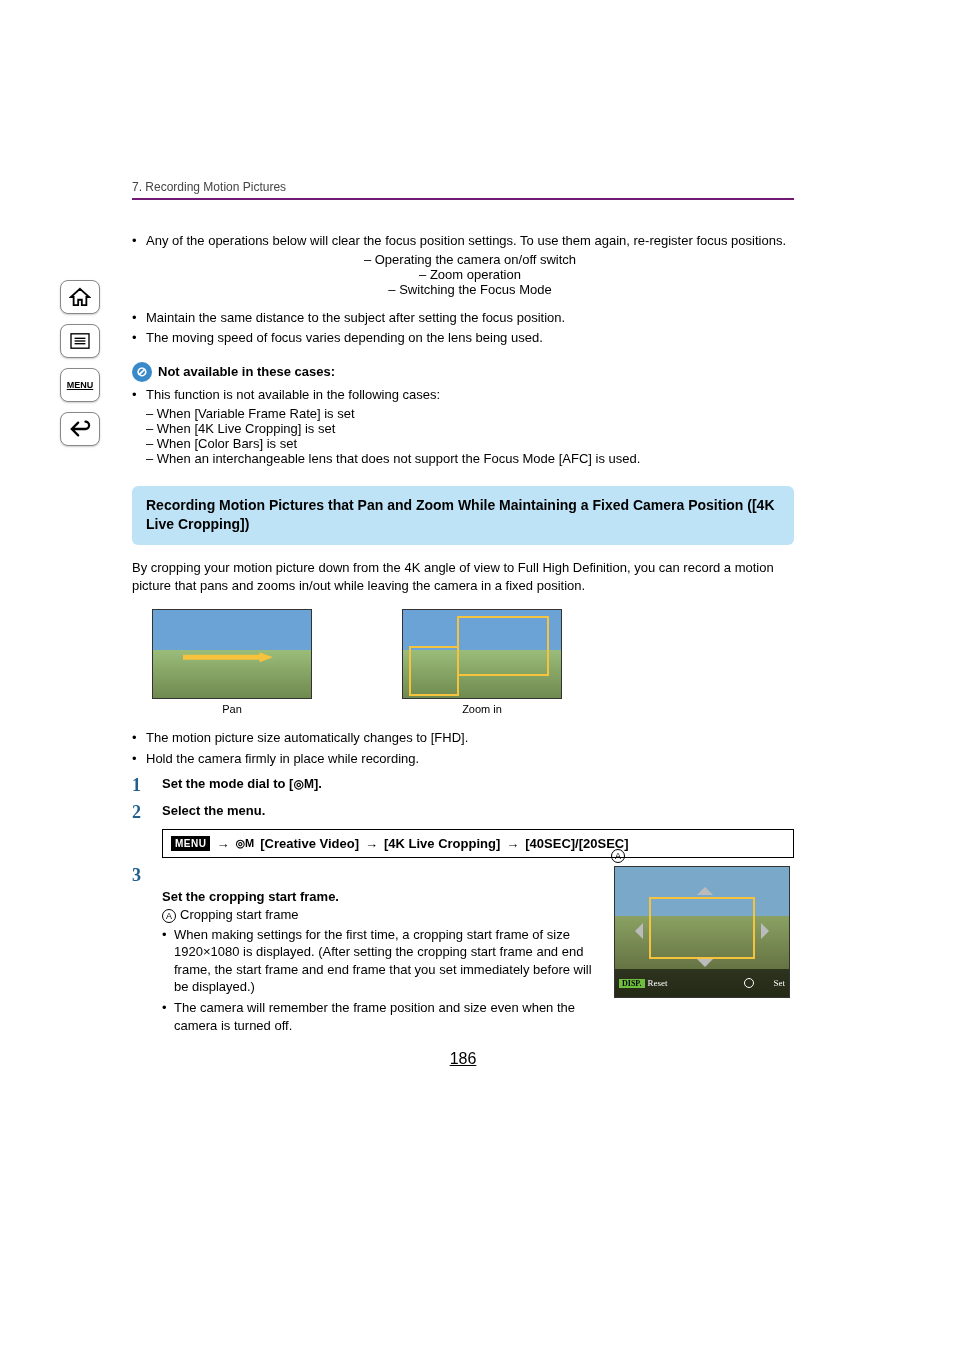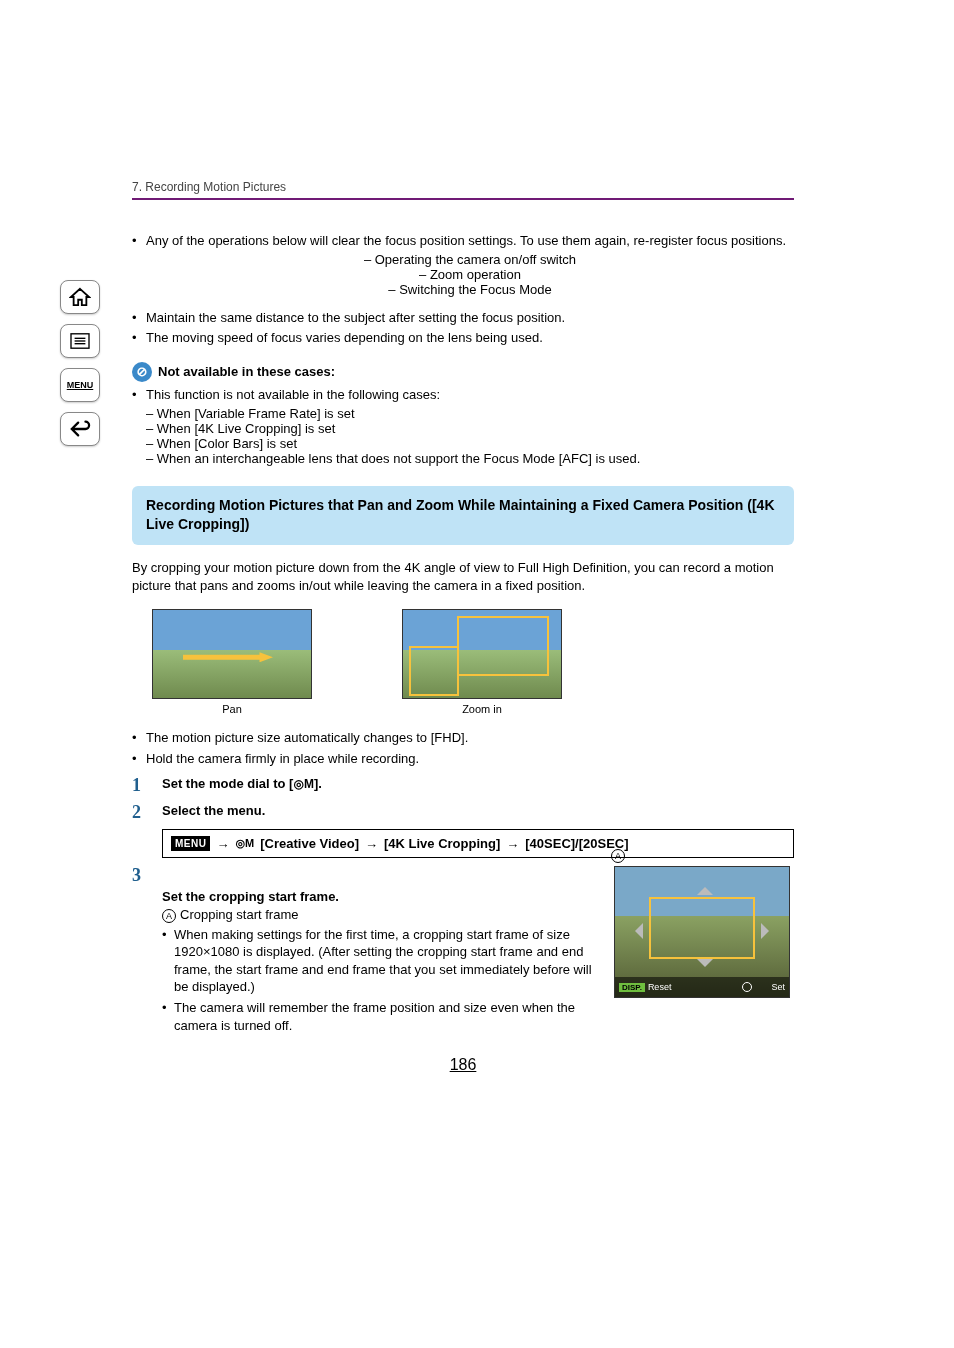--- a/index.html
+++ b/index.html
@@ -205,45 +205,46 @@
     width: 0; height: 0;
     border: 8px solid transparent;
   }
   .crop-img .tri.up { top: 12px; left: 82px; border-bottom-color: #bbb; }
   .crop-img .tri.down { bottom: 22px; left: 82px; border-top-color: #bbb; }
   .crop-img .tri.left { top: 56px; left: 12px; border-right-color: #bbb; }
   .crop-img .tri.right { top: 56px; right: 12px; border-left-color: #bbb; }
   .crop-img .bottom-bar {
     position: absolute;
     left: 0; right: 0; bottom: 0;
-    height: 20px;
+    height: 28px;
     background: rgba(0,0,0,0.55);
     display: flex;
     align-items: center;
     font-size: 9px;
     color: #fff;
     justify-content: space-between;
     padding: 0 4px;
+    font-family: Liberation Serif, serif;
   }
   .crop-img .bottom-bar .disp {
     background: #6fbf3f;
     color: #000;
     padding: 0 3px;
     font-size: 8px;
     font-weight: bold;
   }
   .crop-img .bottom-bar .reset-group { display:flex; align-items:center; gap:3px; }
   .crop-img .bottom-bar .set-group { display:flex; align-items:flex-start; gap:19px; }
   .crop-img .bottom-bar .circ-small { width:10px; height:10px; border-radius:50%; border:1px solid #fff; display:inline-block; }
   .sub-bullet { display: flex; margin-top: 3px; padding-left: 0; line-height: 1.35; }
   .sub-bullet .b { width: 12px; flex-shrink: 0; }
   .page-num {
     text-align: center;
     font-size: 16px;
-    margin-top: 22px;
+    margin-top: 16px;
     text-decoration: underline;
   }
 </style>
 </head>
 <body>
 
 <div class="outer">
   <div class="side-nav">
     <div class="nav-btn">
       <svg width="22" height="20" viewBox="0 0 24 22">

